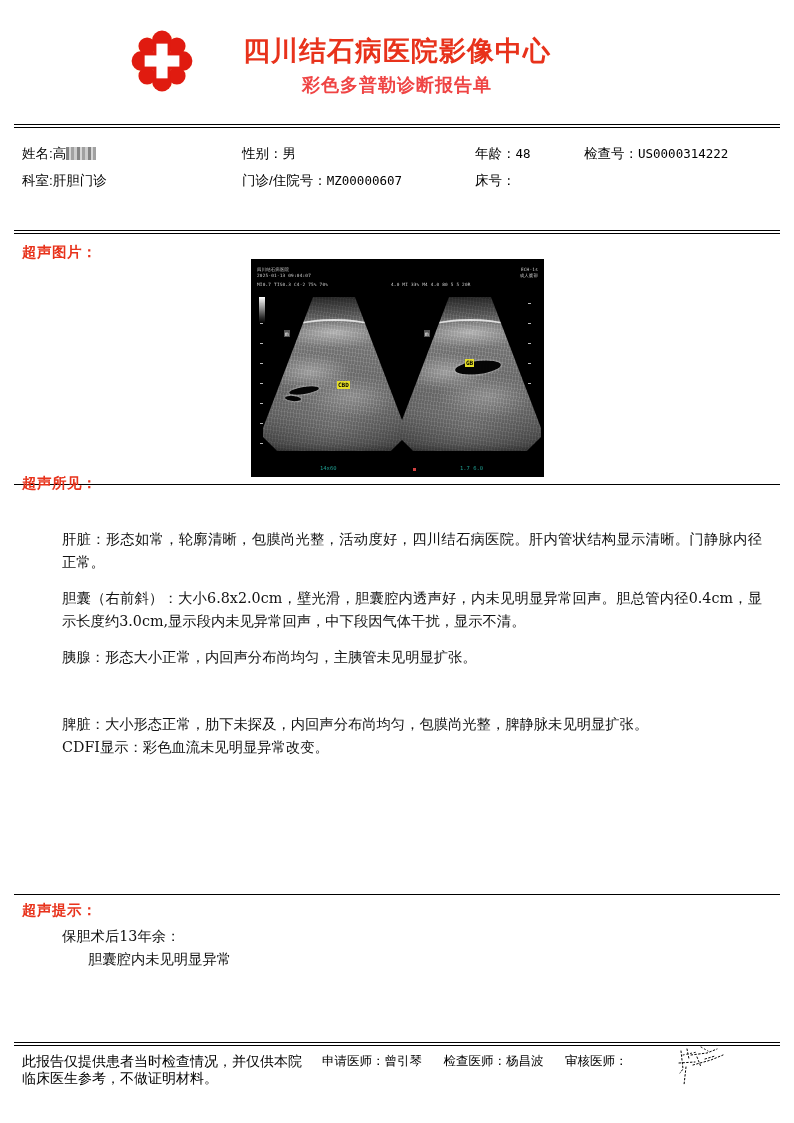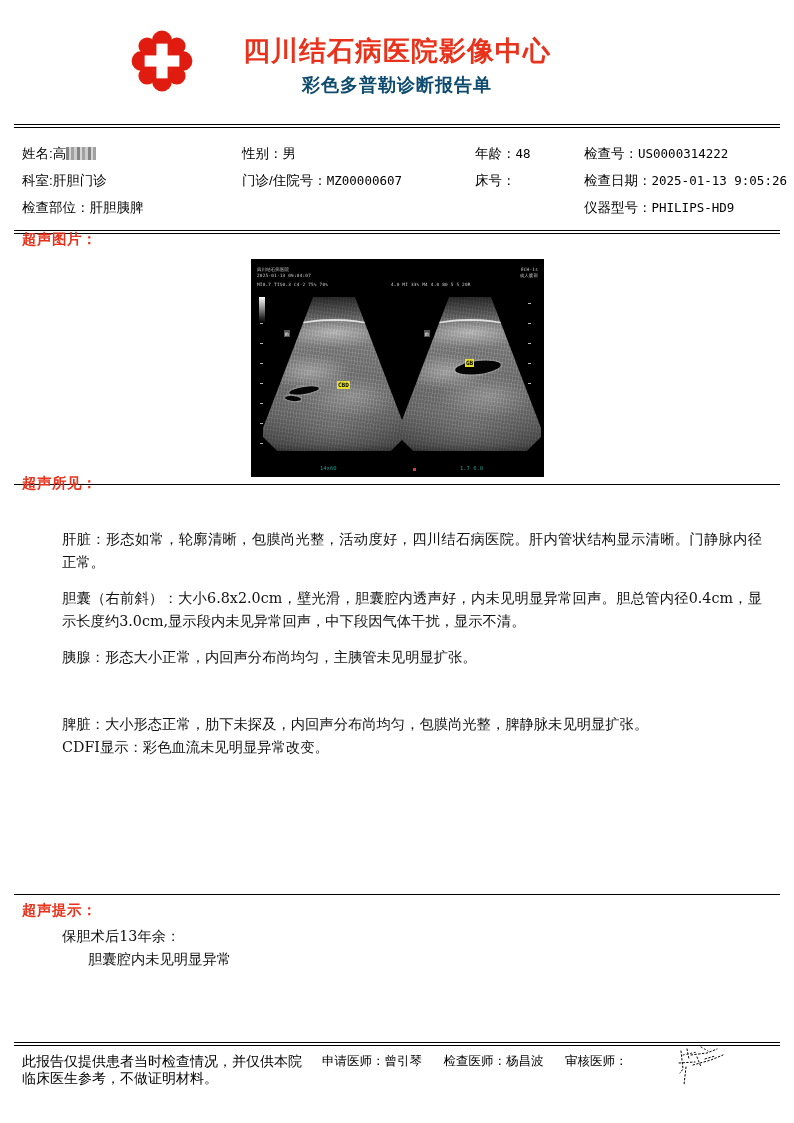--- a/index.html
+++ b/index.html
@@ -47,21 +47,21 @@
     font-size: 27px;
     letter-spacing: 1px;
     color: #e8321b;
     line-height: 34px;
     white-space: nowrap;
   }
   .report-title {
     font-family: "DejaVu Serif", "Liberation Serif", serif;
     font-weight: bold;
     font-size: 18px;
-    color: #0c4a6e;
+    color: #ef4444;
     line-height: 26px;
     margin-top: 4px;
     letter-spacing: 1px;
     white-space: nowrap;
   }
 
   
   .rule {
     position: absolute;
     left: 14px;
@@ -367,33 +367,28 @@
       <div class="cell c1"><span class="label">姓名:</span><span class="label">高</span><span class="redacted"></span></div>
       <div class="cell c2"><span class="label">性别：</span><span class="label">男</span></div>
       <div class="cell c3"><span class="label">年龄：</span><span class="value">48</span></div>
       <div class="cell c4"><span class="label">检查号：</span><span class="value">US0000314222</span></div>
     </div>
 
     <div class="info-row">
       <div class="cell c1"><span class="label">科室:</span><span class="label">肝胆门诊</span></div>
       <div class="cell c2"><span class="label">门诊/住院号：</span><span class="value">MZ00000607</span></div>
       <div class="cell c3"><span class="label">床号：</span><span class="value"></span></div>
-      <div class="cell c4"><span class="label">检查日期：</span><span class="value">2025-01-13 9:05:26</span></div>
-    </div>
-
-    <div class="info-row">
-      <div class="cell c1"><span class="label">检查部位：</span><span class="label">肝胆胰脾</span></div>
-      <div class="cell c4"><span class="label">仪器型号：</span><span class="value">PHILIPS-HD9</span></div>
-    </div>
+    </div>
+
 
   </div>
 
   <div class="rule double" style="top:230px;"></div>
 
-  <div class="sec-head" style="top:230px;">超声图片：</div>
+  <div class="sec-head" style="top:243px;">超声图片：</div>
 
   <div class="us-wrap">
     <div class="us-overlay-text ov-tl">四川结石病医院</div>
     <div class="us-overlay-text ov-tl2">2025-01-13   09:04:07</div>
     <div class="us-overlay-text ov-tr">ECH-1s</div>
     <div class="us-overlay-text ov-tr2">成人腹部</div>
     <div class="us-overlay-text ov-ml">MI0.7 TIS0.3 C4-2 75% 70%</div>
     <div class="us-overlay-text ov-mc">4.0 MI 33% M4 4.0 80 5 5 20R</div>
 
     <div class="grayscale-bar"></div>

